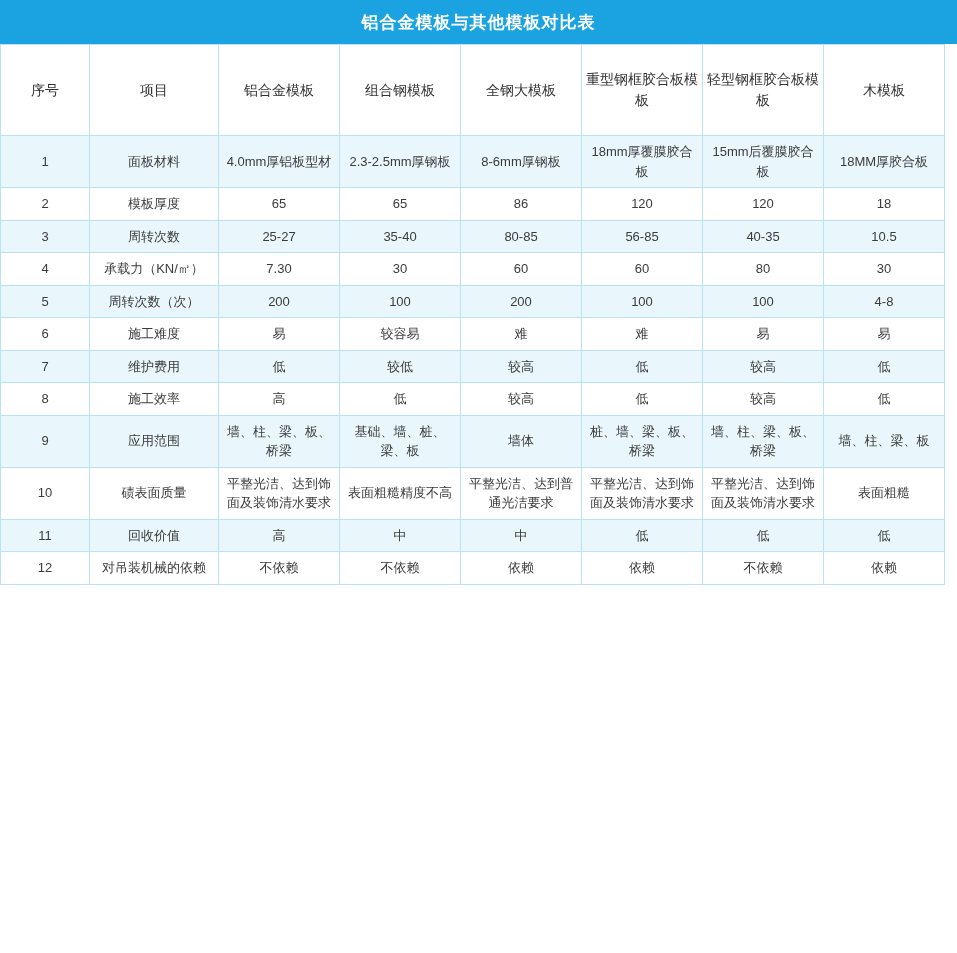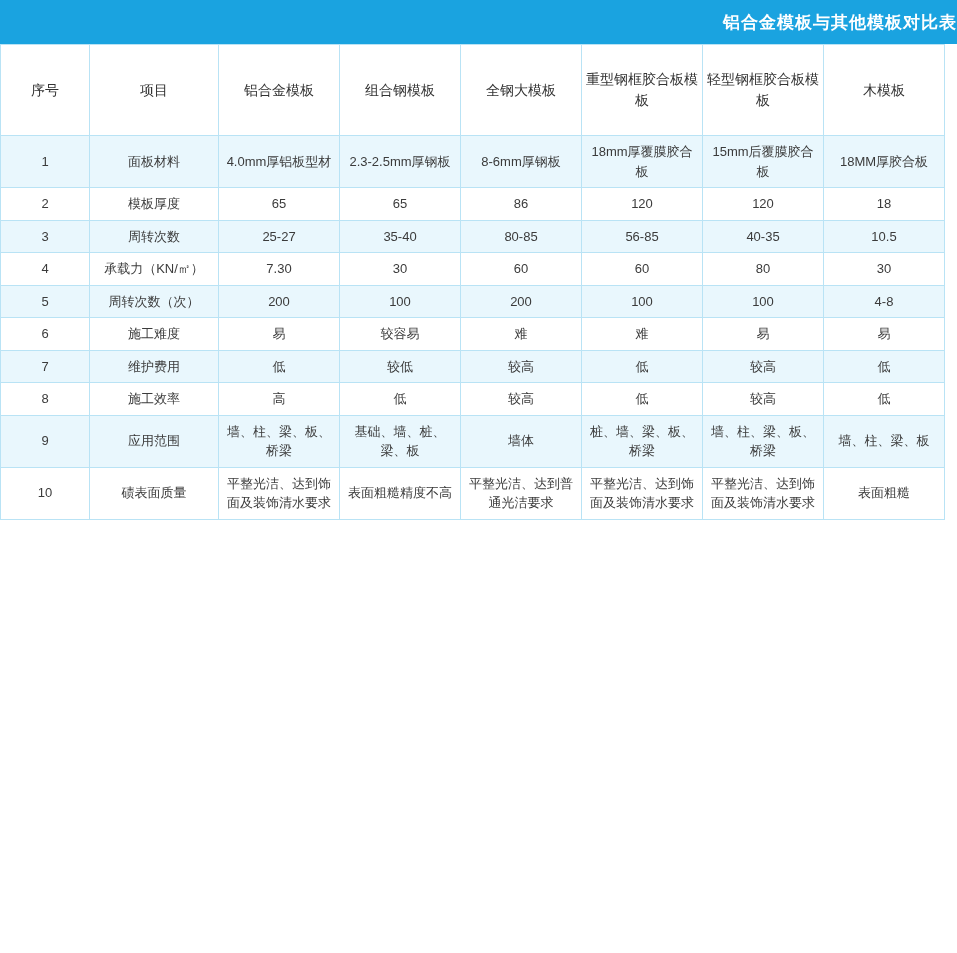--- a/index.html
+++ b/index.html
@@ -17,21 +17,21 @@
     box-sizing: border-box;
     background: #ffffff;
     overflow: hidden;
   }
   .title-bar {
     height: 44px;
     background: #1aa3e0;
     color: #ffffff;
     display: flex;
     align-items: center;
-    justify-content: flex-end;
+    justify-content: center;
     font-size: 17px;
     font-weight: bold;
     letter-spacing: 1px;
   }
   table.cmp {
     width: 945px;
     border-collapse: collapse;
     table-layout: fixed;
   }
   table.cmp td {
@@ -174,15 +174,35 @@
         <tr class="norm">
           <td class="idx">10</td>
           <td class="item">碛表面质量</td>
           <td>平整光洁、达到饰面及装饰清水要求</td>
           <td>表面粗糙精度不高</td>
           <td>平整光洁、达到普通光洁要求</td>
           <td>平整光洁、达到饰面及装饰清水要求</td>
           <td>平整光洁、达到饰面及装饰清水要求</td>
           <td>表面粗糙</td>
         </tr>
+        <tr class="alt">
+          <td class="idx">11</td>
+          <td class="item">回收价值</td>
+          <td>高</td>
+          <td>中</td>
+          <td>中</td>
+          <td>低</td>
+          <td>低</td>
+          <td>低</td>
+        </tr>
+        <tr class="norm">
+          <td class="idx">12</td>
+          <td class="item">对吊装机械的依赖</td>
+          <td>不依赖</td>
+          <td>不依赖</td>
+          <td>依赖</td>
+          <td>依赖</td>
+          <td>不依赖</td>
+          <td>依赖</td>
+        </tr>
       </tbody>
   </table>
 </div>
 
 </body></html>

